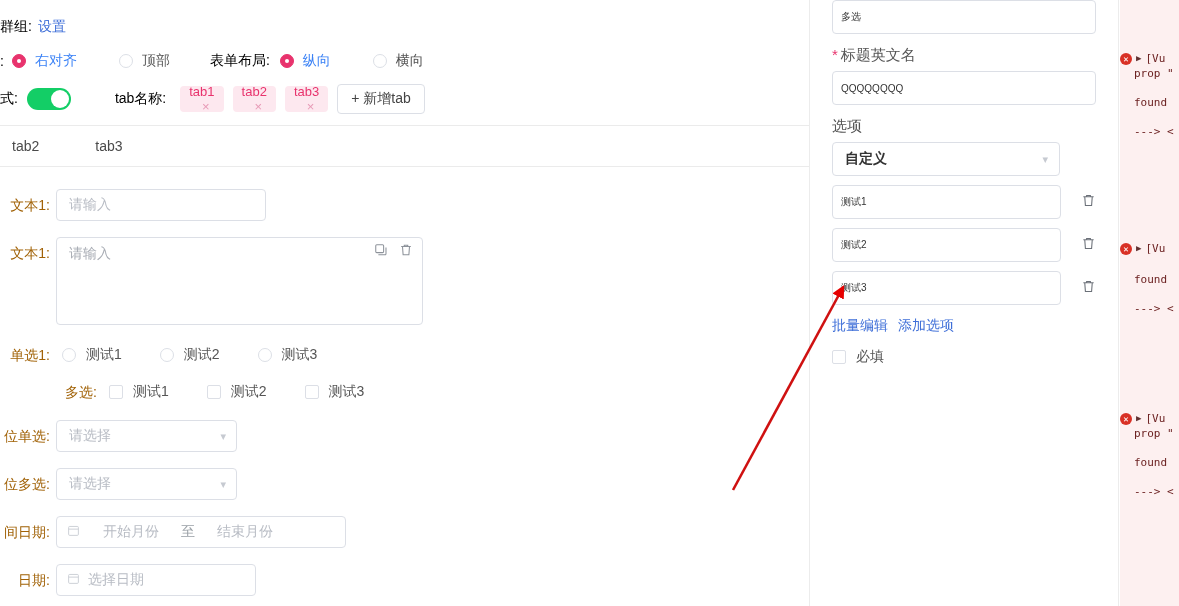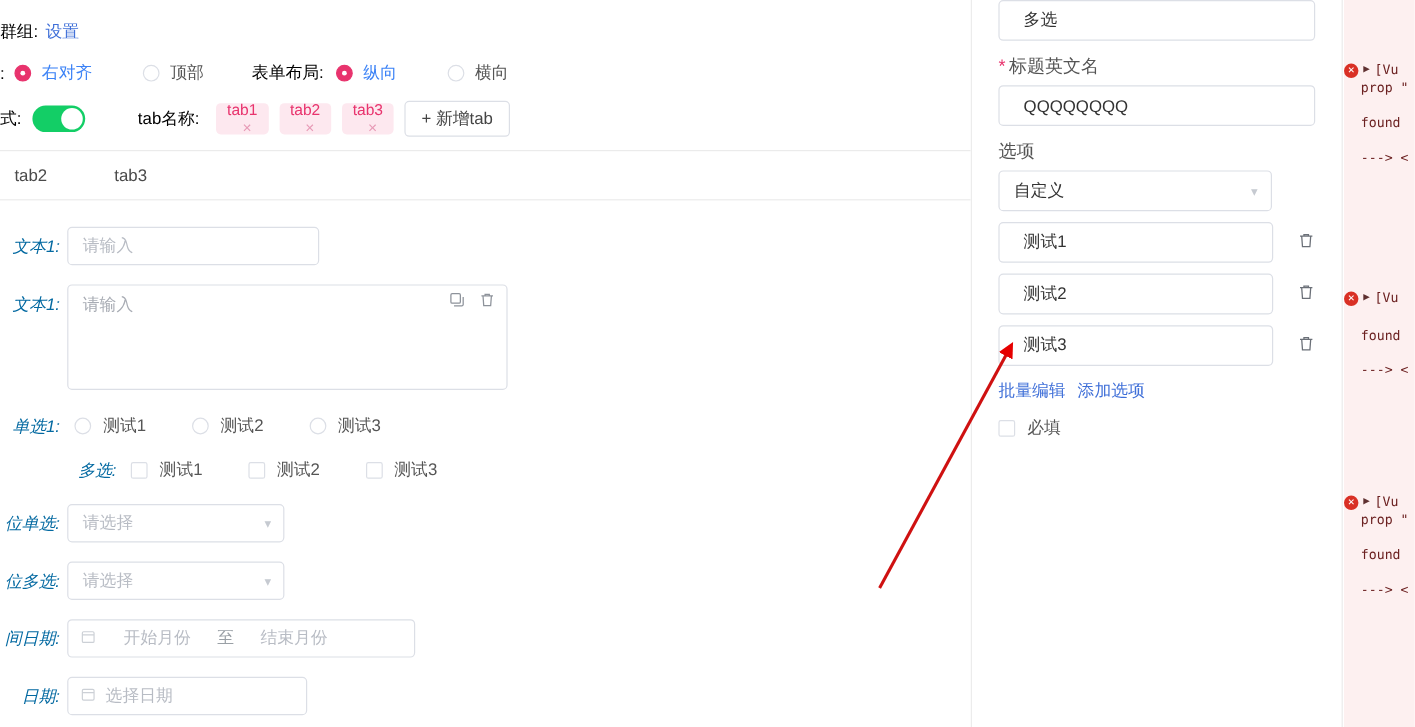--- a/index.html
+++ b/index.html
@@ -80,22 +80,22 @@
     padding-left: 0;
   }
   .tab-item {
     font-size: 14px; color: #4a4a4a; cursor: pointer;
     margin-right: 56px;
   }
 
   .form-area { padding-top: 22px; }
   .frow { display: flex; align-items: flex-start; margin-bottom: 16px; }
   .flabel {
-    width: 50px; text-align: right; font-size: 14px; color: #0369a1;
-    line-height: 32px; flex: none; white-space: nowrap; font-style: italic;
+    width: 50px; text-align: right; font-size: 14px; color: #a16207;
+    line-height: 32px; flex: none; white-space: nowrap;
   }
   .fctl { margin-left: 0; }
 
   .el-input {
     height: 32px; border: 1px solid #dcdfe6; border-radius: 4px;
     background: #fff; display: flex; align-items: center;
     padding: 0 12px; color: #b8bcc4; font-size: 14px;
   }
   .el-textarea {
     border: 1px solid #dcdfe6; border-radius: 4px; background: #fff;
@@ -142,32 +142,33 @@
     position: absolute; left: 809px; top: 0;
     width: 310px; height: 606px;
     background: #fff;
     border-left: 1px solid #ececec;
     border-right: 1px solid #ececec;
     padding: 0 22px;
     overflow: hidden;
   }
   .pp-input {
     height: 34px; border: 1px solid #dcdfe6; border-radius: 4px;
-    background: #fff; display: flex; align-items: center; padding: 0 20px;
-    font-size: 14px; color: #333;
+    background: #fff; display: flex; align-items: center; padding: 0 8px;
+    font-size: 10px; color: #333;
   }
   .pp-label {
     font-size: 15px; color: #555; margin: 12px 0 6px 0; display: block;
   }
   .req-star { color: #e8336d; margin-right: 3px; }
   .pp-select {
     height: 34px; border: 1px solid #dcdfe6; border-radius: 4px;
     background: #fff; display: flex; align-items: center; justify-content: space-between;
     padding: 0 11px 0 12px; font-size: 14px; color: #333;
     width: 228px;
+    font-weight: bold;
   }
   .opt-line { display: flex; align-items: center; margin-top: 9px; }
   .opt-line .pp-input { flex: 1; }
   .trash {
     width: 26px; text-align: right; color: #6b7078; font-size: 15px; cursor: pointer;
     flex: none; margin-left: 9px;
   }
   .pp-links { margin-top: 12px; font-size: 14px; }
   .pp-links a { color: #3f6fd8; text-decoration: none; cursor: pointer; margin-right: 10px; }
   .req-row { display: flex; align-items: center; margin-top: 13px; text-align: center; }

